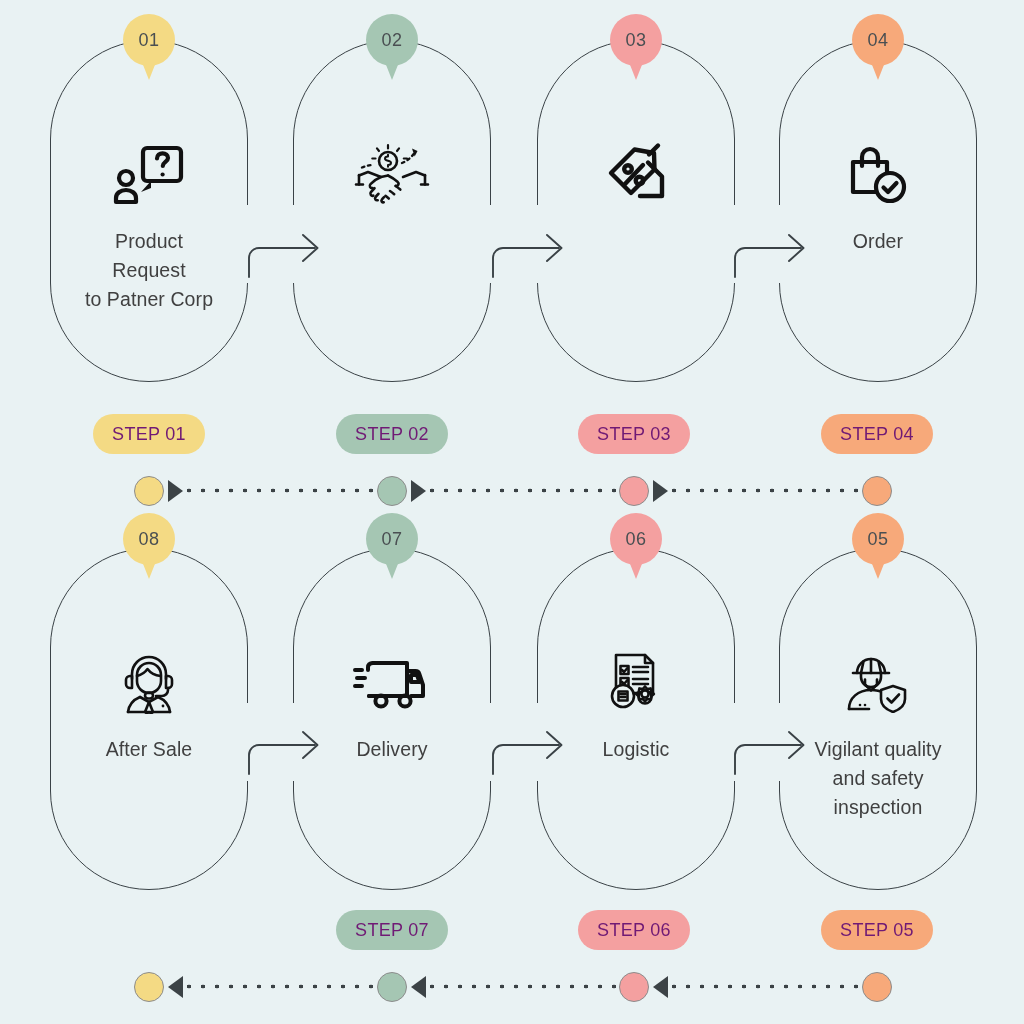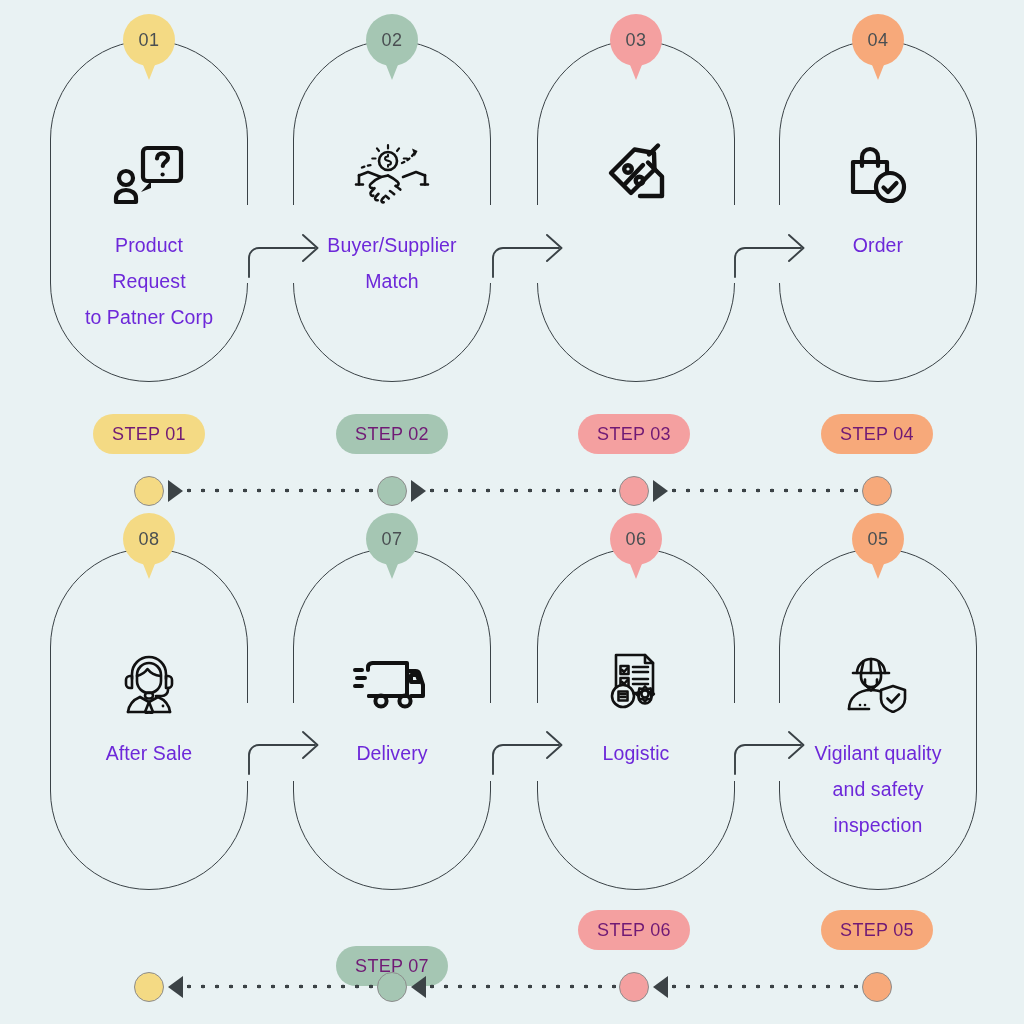--- a/index.html
+++ b/index.html
@@ -29,23 +29,23 @@
     position:absolute;left:0;right:0;
     top:96px;
     display:flex;justify-content:center;align-items:center;
     height:76px;
   }
   .card-icon svg{display:block;}
   .card-label{
     position:absolute;left:-6px;right:-6px;
     top:186px;
     text-align:center;
-    color:#6d28d9;
+    color:#404040;
     font-size:19.5px;
-    line-height:36px;
+    line-height:29px;
     letter-spacing:.1px;
     white-space:pre-line;
   }
 
   
   .edge-gap{
     position:absolute;
     width:10px;height:78px;
     background:#e9f2f3;
   }
@@ -149,22 +149,20 @@
           <path d="M36 31.5c4 2 7 4 9.5 6.2 2 1.8 1 4.4-1.6 4.2"></path>
           <path d="M29 33c-4 1.5-7.5 4.2-10.5 7.1-1.7 1.7-.3 4.4 2.1 4"></path>
           <path d="M22.5 44.2c-1.6 1.5-2.6 2.8-3.6 4-1.4 1.7.2 4.1 2.4 3.5"></path>
           <path d="M26.5 49.8c-1.3 1.2-2.2 2.3-3 3.3-1.2 1.5.2 3.6 2.2 3.1"></path>
           <path d="M32 53.2c-.9.9-1.6 1.7-2.2 2.5-1 1.3.3 3 1.9 2.6"></path>
           <path d="M43.5 42c2 1.3 3.5 2.5 4.8 3.6M38 47c1.8 1.2 3 2.2 4.2 3.2M33.5 51.8c1.3 1 2.3 1.8 3.3 2.7"></path>
           <path d="M7 31v9.5M73 31v9.5"></path>
           <path d="M4 40.5h7M69 40.5h7"></path>
         </svg>
       </div>
-      <div class="card-label">Buyer/Supplier
-Match</div>
     </div>
   </div>
   <div class="edge-gap" style="left:487px;top:205px;"></div>
   <div class="edge-gap" style="left:288px;top:205px;"></div>
 
   <div class="card" style="left:537px;top:40px;">
     <div class="card-inner">
       <div class="card-icon">
         <svg width="68" height="66" viewBox="0 0 68 66" fill="none" stroke="#111" stroke-width="4.4" stroke-linecap="round" stroke-linejoin="round">
           <path d="M32.5 7.5 L9 31 L29 51 L52.5 27.5 L52 11 Z"></path>
@@ -380,21 +378,21 @@
       <path d="M56 20 L70.5 33 L56 46"></path>
     </svg>
   </div>
   <div class="conn" style="left:733px;top:712px;">
     <svg width="76" height="62" viewBox="0 0 76 62" fill="none" stroke="#3a4246" stroke-width="1.9" stroke-linecap="round" stroke-linejoin="round">
       <path d="M2 62 V43 a10 10 0 0 1 10 -10 H68"></path>
       <path d="M56 20 L70.5 33 L56 46"></path>
     </svg>
   </div>
 
-  <div class="chip" style="left:336px;top:910px;background:#a5c6b3;margin-top:36px;">STEP 07</div>
+  <div class="chip" style="left:336px;top:910px;background:#a5c6b3;">STEP 07</div>
   <div class="chip" style="left:578px;top:910px;background:#f4a0a0;">STEP 06</div>
   <div class="chip" style="left:821px;top:910px;background:#f7a97a;">STEP 05</div>
 
   <div>
     <div class="tl-line" style="left:182px;top:984px;width:192px;"></div>
     <div class="tl-line" style="left:425px;top:984px;width:192px;"></div>
     <div class="tl-line" style="left:667px;top:984px;width:196px;"></div>
 
     <div class="tl-dot" style="left:134px;top:972px;background:#f4da84;"></div>
     <div class="tl-dot" style="left:377px;top:972px;background:#a5c6b3;"></div>

